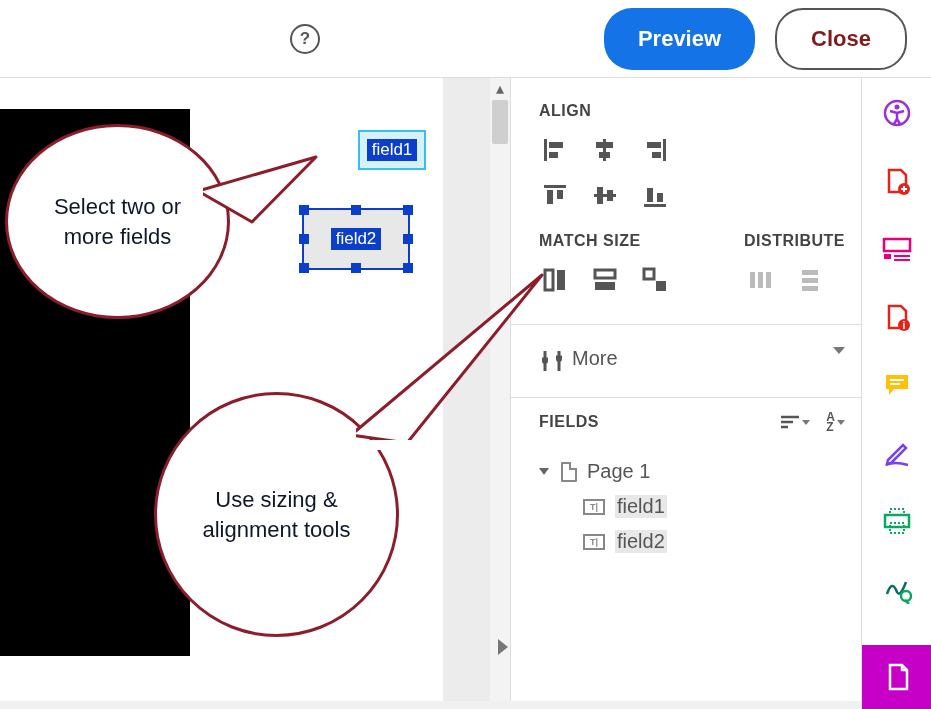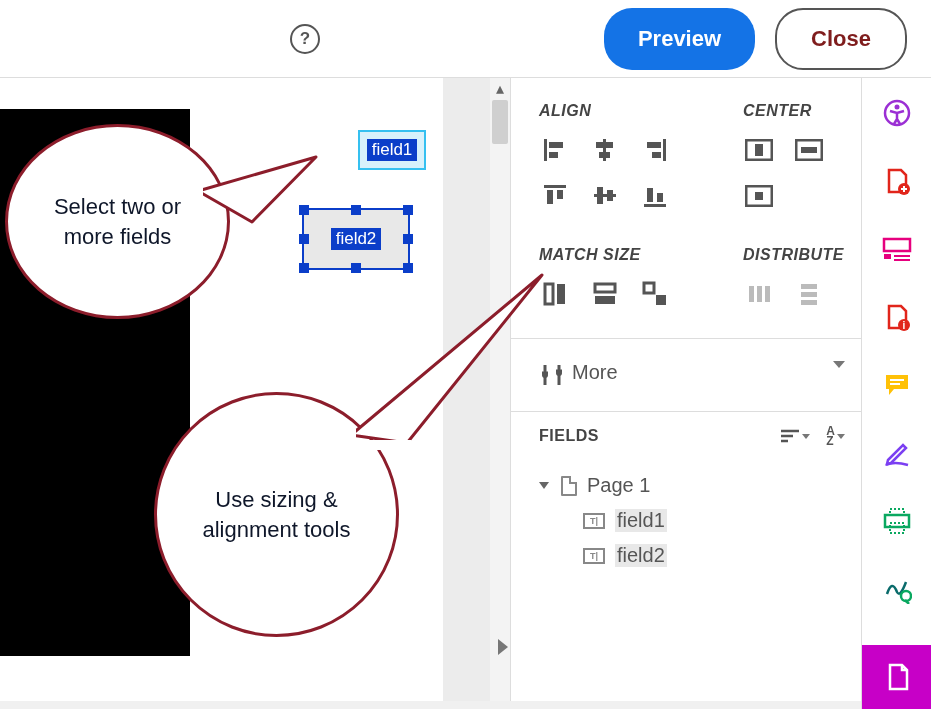--- a/index.html
+++ b/index.html
@@ -36,21 +36,21 @@
   .h-bl{bottom:-5px;left:-5px}.h-bm{bottom:-5px;left:50%;margin-left:-5px}.h-br{bottom:-5px;right:-5px}
 
   
   .callout { position:absolute; background:#fff; border:3px solid #8c1d2b; border-radius:50%; display:flex; align-items:center; justify-content:center; text-align:center; font-size:22px; color:#0f172a; z-index:10; }
   .co1 { left:5px; top:124px; width:225px; height:195px; }
   .co2 { left:154px; top:392px; width:245px; height:245px;align-items:center; }
   .callout svg { position:absolute; overflow:visible; }
 
   
   .right-panel { position:absolute; left:510px; top:78px; right:70px; bottom:0; background:#fff; border-left:1px solid #ddd; padding:24px 16px 0 28px; }
-  .section-row { display:flex; gap:40px;font-style:italic; }
+  .section-row { display:flex; gap:60px; }
   .sec-title { font-size:16px; font-weight:700; color:#444; letter-spacing:0.5px; }
   .icon-grid { display:flex; gap:18px; margin-top:14px; margin-bottom:14px; }
   .ibtn { width:32px; height:32px; display:flex; align-items:center; justify-content:center; color:#555; cursor:pointer; }
   .ibtn.disabled { color:#bbb; cursor:default; }
   .divider { height:1px; background:#ddd; margin:14px -16px 14px -28px; }
 
   .more-row { display:flex; align-items:flex-start; gap:5px; padding:8px 0; cursor:pointer; }
   .more-row .lbl { font-size:20px; color:#555; flex:1; }
   .caret-down { width:0;height:0;border-left:6px solid transparent;border-right:6px solid transparent;border-top:7px solid #777; }
 
@@ -169,48 +169,23 @@
           </div>
         <div class="ibtn">
             <svg width="26" height="26">
               <rect x="2" y="21" width="22" height="3" fill="currentColor"></rect>
               <rect x="5" y="5" width="6" height="14" fill="currentColor"></rect>
               <rect x="15" y="10" width="6" height="9" fill="currentColor"></rect>
             </svg>
           </div>
       </div>
     </div>
-    <div>
-      <div class="sec-title">CENTER</div>
-      <div class="icon-grid">
-        <div class="ibtn">
-            <svg width="28" height="22">
-              <rect x="1" y="1" width="26" height="20" fill="none" stroke="currentColor" stroke-width="3"></rect>
-              <rect x="10" y="5" width="8" height="12" fill="currentColor"></rect>
-            </svg>
-          </div>
-        <div class="ibtn">
-            <svg width="28" height="22">
-              <rect x="1" y="1" width="26" height="20" fill="none" stroke="currentColor" stroke-width="3"></rect>
-              <rect x="6" y="8" width="16" height="6" fill="currentColor"></rect>
-            </svg>
-          </div>
-      </div>
-      <div class="icon-grid">
-        <div class="ibtn">
-            <svg width="28" height="22">
-              <rect x="1" y="1" width="26" height="20" fill="none" stroke="currentColor" stroke-width="3"></rect>
-              <rect x="10" y="7" width="8" height="8" fill="currentColor"></rect>
-            </svg>
-          </div>
-      </div>
-    </div>
-  </div>
-
-  <div class="section-row" style="margin-top:20px">
+  </div>
+
+  <div class="section-row" style="margin-top:6px">
     <div style="width:164px">
       <div class="sec-title">MATCH SIZE</div>
       <div class="icon-grid">
         <div class="ibtn">
             <svg width="26" height="26">
               <rect x="3" y="3" width="8" height="20" fill="none" stroke="currentColor" stroke-width="3"></rect>
               <rect x="15" y="3" width="8" height="20" fill="currentColor"></rect>
             </svg>
           </div>
         <div class="ibtn">

